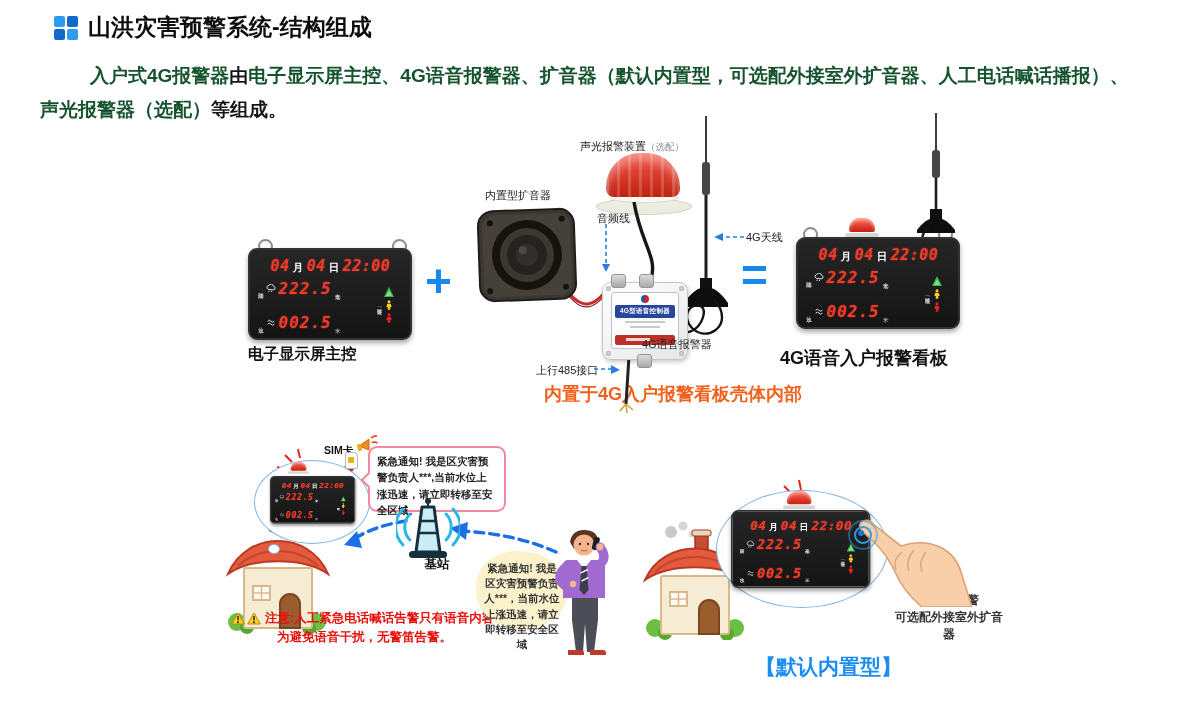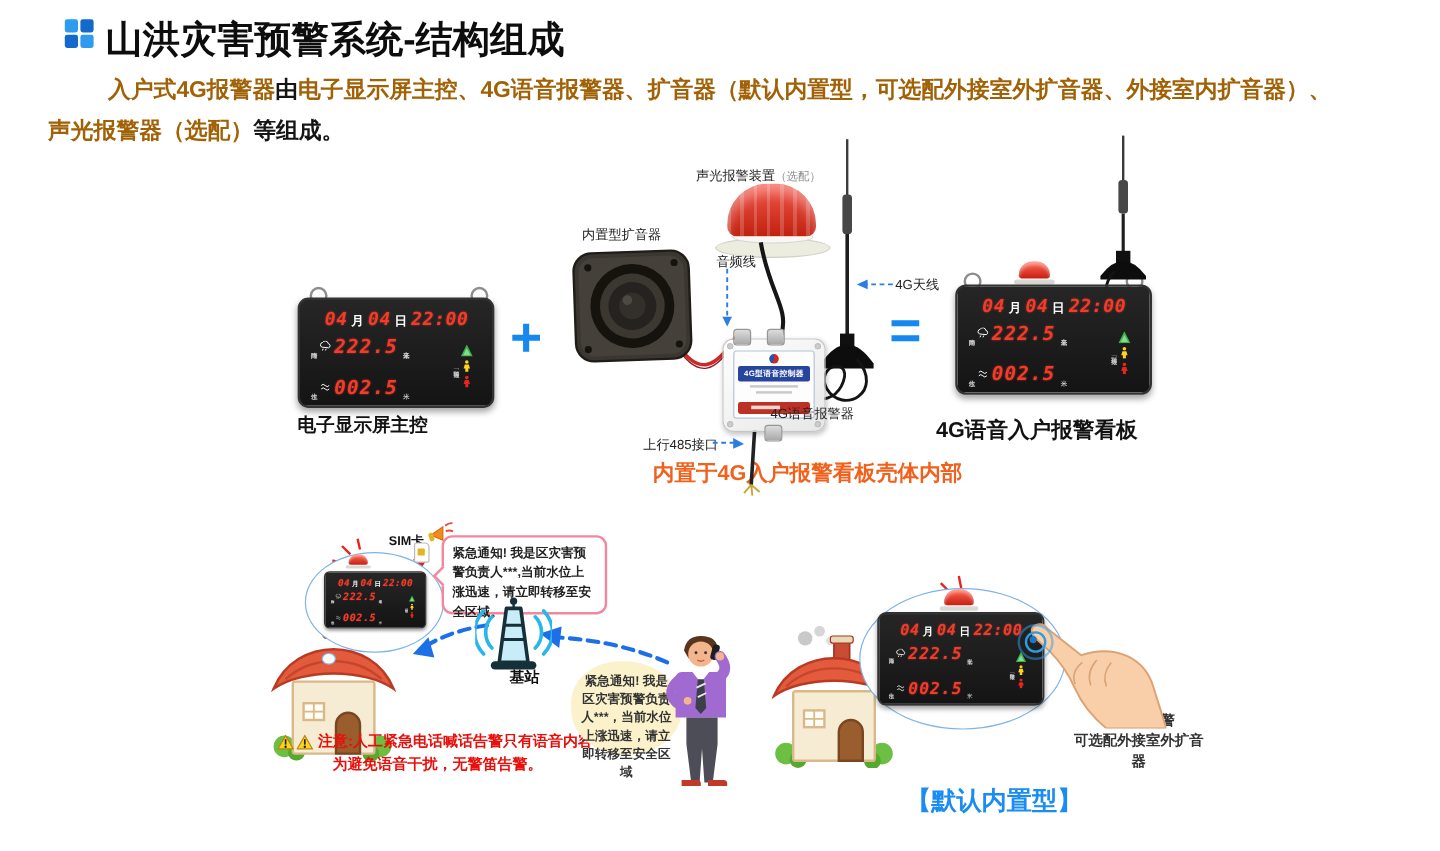--- a/index.html
+++ b/index.html
@@ -4,23 +4,23 @@
 <style>
   html,body{margin:0;padding:0;background:#fff}
   #stage{position:relative;width:1200px;height:709px;background:#fff;overflow:hidden;
          font-family:"Liberation Sans","DejaVu Sans",sans-serif;color:#111}
   .abs{position:absolute}
   
   #hdr-icon{left:54px;top:16px;width:24px;height:24px;display:grid;grid-template-columns:11px 11px;grid-template-rows:11px 11px;gap:2px}
   #hdr-icon i{border-radius:2px}
   #hdr-icon i:nth-child(1){background:#2f9bef}#hdr-icon i:nth-child(2){background:#1469cc}
   #hdr-icon i:nth-child(3){background:#1469cc}#hdr-icon i:nth-child(4){background:#2f9bef}
-  #hdr-title{left:88px;top:12px;font-size:31px;font-weight:bold;color:#0d0d0d}
+  #hdr-title{left:88px;top:12px;font-size:23px;font-weight:bold;color:#0d0d0d}
   .intro{font-size:19px;font-weight:bold;line-height:1.35;white-space:nowrap}
-  .intro .b{color:#a16207}.intro .k{color:#151515}
+  .intro .b{color:#14532d}.intro .k{color:#151515}
   #intro1{left:90px;top:63px}
   #intro2{left:40px;top:97px}
   
   .led-slot{position:absolute;transform-origin:top left}
   .led-panel{width:164px;height:92px;background:linear-gradient(#262626,#141414);border:2px solid #323232;
              border-radius:9px;box-sizing:border-box;padding:7px 7px 5px 8px;display:flex;flex-direction:column;
              box-shadow:0 3px 5px rgba(0,0,0,.35)}
   .seg{font-family:"DejaVu Sans Mono",monospace;font-weight:bold;font-style:italic;color:#f43b2a;
        text-shadow:0 0 2px rgba(255,70,50,.55)}
   .date-row{display:flex;align-items:baseline;justify-content:center;gap:2px;font-size:15px;letter-spacing:.5px}
@@ -151,21 +151,21 @@
   </svg>
 
   <div id="hdr-icon" class="abs">
       <i></i>
       <i></i>
       <i></i>
       <i></i>
     </div>
   <div id="hdr-title" class="abs">山洪灾害预警系统-结构组成</div>
 
-  <div id="intro1" class="abs intro"><span class="b">入户式4G报警器</span><span class="k">由</span><span class="b">电子显示屏主控、4G语音报警器、扩音器（默认内置型，可选配外接室外扩音器、外接室内扩音器）、</span></div>
+  <div id="intro1" class="abs intro"><span class="b">入户式4G报警器</span><span class="k">由</span><span class="b">电子显示屏主控、4G语音报警器、扩音器（默认内置型，可选配外接室外扩音器、人工电话喊话播报）、</span></div>
   <div id="intro2" class="abs intro"><span class="b">声光报警器（选配）</span><span class="k">等组成。</span></div>
 
   <div class="ring" style="left:258px;top:239px"></div>
   <div class="ring" style="left:392px;top:239px"></div>
   <div class="led-slot" id="slot-main-left" style="left:248px;top:248px;z-index:2">
   <div class="led-panel">
     <div class="date-row">
       <span class="seg">04</span>
           <span class="cn">月</span>
       <span class="seg">04</span>

